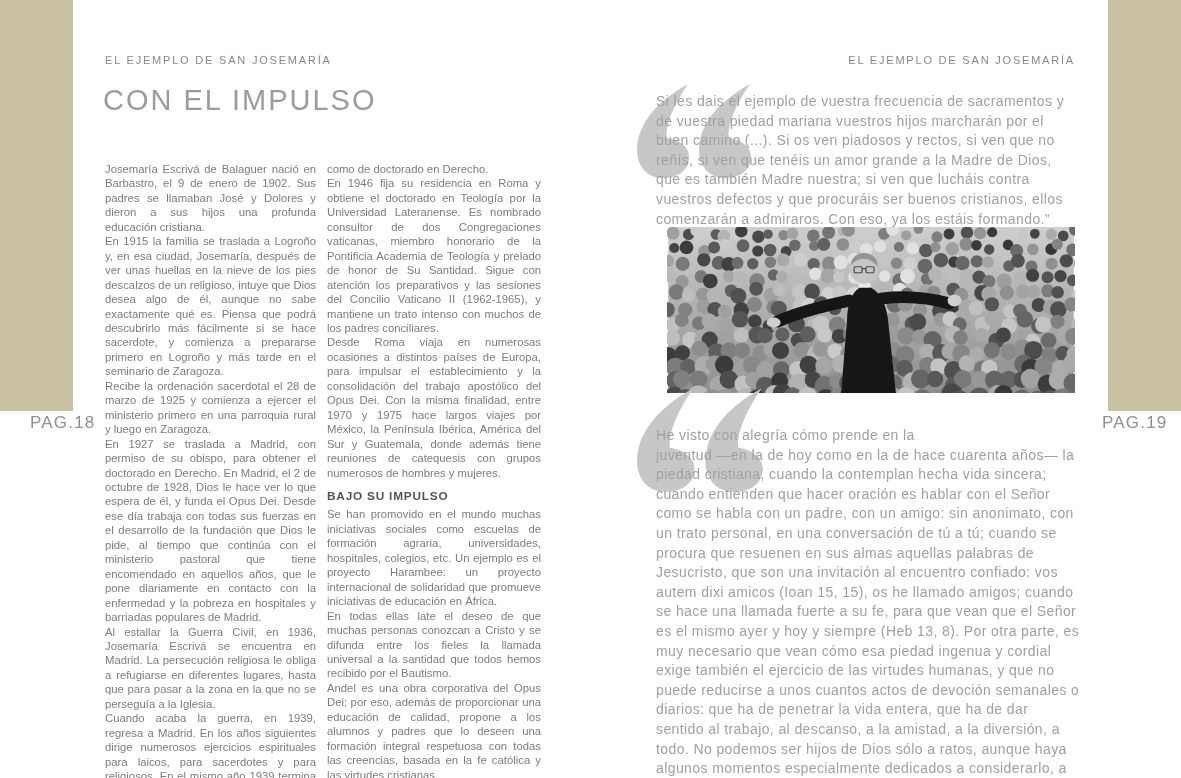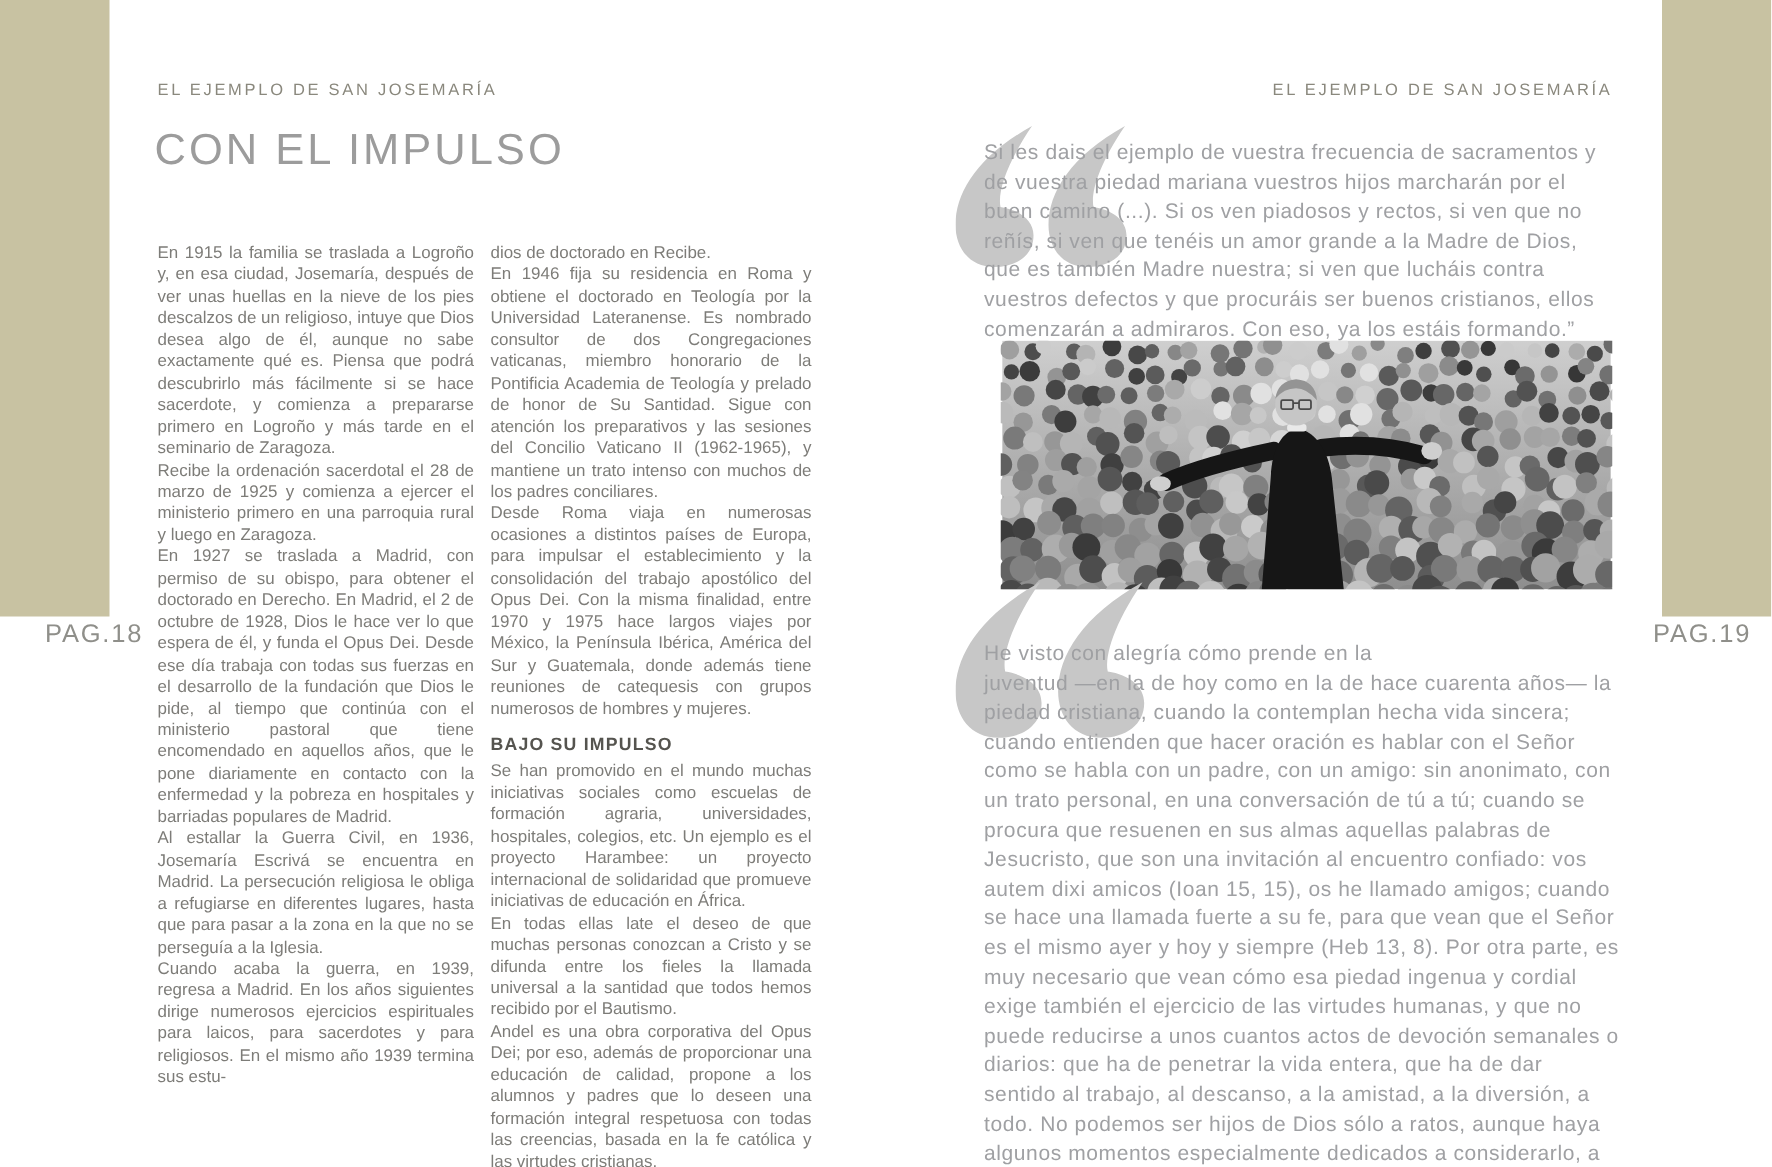--- a/index.html
+++ b/index.html
@@ -70,29 +70,30 @@
   <div class="strip strip-left"></div>
   <div class="strip strip-right"></div>
   <div class="pag pag-left">PAG.18</div>
   <div class="pag pag-right">PAG.19</div>
 
   <div class="lp-header">EL EJEMPLO DE SAN JOSEMARÍA</div>
 
   <h1 class="lp-title"><span>CON EL IMPULSO</span><br></h1>
 
   <div class="col col1">
+    <p>Josemaría Escrivá de Balaguer nació en Barbastro, el 9 de enero de 1902. Sus padres se llamaban José y Dolores y dieron a sus hijos una profunda educación cristiana.</p>
     <p>En 1915 la familia se traslada a Logroño y, en esa ciudad, Josemaría, después de ver unas huellas en la nieve de los pies descalzos de un religioso, intuye que Dios desea algo de él, aunque no sabe exactamente qué es. Piensa que podrá descubrirlo más fácilmente si se hace sacerdote, y comienza a prepararse primero en Logroño y más tarde en el seminario de Zaragoza.</p>
     <p>Recibe la ordenación sacerdotal el 28 de marzo de 1925 y comienza a ejercer el ministerio primero en una parroquia rural y luego en Zaragoza.</p>
     <p>En 1927 se traslada a Madrid, con permiso de su obispo, para obtener el doctorado en Derecho. En Madrid, el 2 de octubre de 1928, Dios le hace ver lo que espera de él, y funda el Opus Dei. Desde ese día trabaja con todas sus fuerzas en el desarrollo de la fundación que Dios le pide, al tiempo que continúa con el ministerio pastoral que tiene encomendado en aquellos años, que le pone diariamente en contacto con la enfermedad y la pobreza en hospitales y barriadas populares de Madrid.</p>
     <p>Al estallar la Guerra Civil, en 1936, Josemaría Escrivá se encuentra en Madrid. La persecución religiosa le obliga a refugiarse en diferentes lugares, hasta que para pasar a la zona en la que no se perseguía a la Iglesia.</p>
     <p>Cuando acaba la guerra, en 1939, regresa a Madrid. En los años siguientes dirige numerosos ejercicios espirituales para laicos, para sacerdotes y para religiosos. En el mismo año 1939 termina sus estu-</p>
   </div>
 
   <div class="col col2">
-    <p>dios de doctorado en Recibe.</p>
+    <p>como de doctorado en Derecho.</p>
     <p>En 1946 fija su residencia en Roma y obtiene el doctorado en Teología por la Universidad Lateranense. Es nombrado consultor de dos Congregaciones vaticanas, miembro honorario de la Pontificia Academia de Teología y prelado de honor de Su Santidad. Sigue con atención los preparativos y las sesiones del Concilio Vaticano II (1962-1965), y mantiene un trato intenso con muchos de los padres conciliares.</p>
     <p>Desde Roma viaja en numerosas ocasiones a distintos países de Europa, para impulsar el establecimiento y la consolidación del trabajo apostólico del Opus Dei. Con la misma finalidad, entre 1970 y 1975 hace largos viajes por México, la Península Ibérica, América del Sur y Guatemala, donde además tiene reuniones de catequesis con grupos numerosos de hombres y mujeres.</p>
     <h2 class="section-header">BAJO SU IMPULSO</h2>
     <p>Se han promovido en el mundo muchas iniciativas sociales como escuelas de formación agraria, universidades, hospitales, colegios, etc. Un ejemplo es el proyecto Harambee: un proyecto internacional de solidaridad que promueve iniciativas de educación en África.</p>
     <p>En todas ellas late el deseo de que muchas personas conozcan a Cristo y se difunda entre los fieles la llamada universal a la santidad que todos hemos recibido por el Bautismo.</p>
     <p>Andel es una obra corporativa del Opus Dei; por eso, además de proporcionar una educación de calidad, propone a los alumnos y padres que lo deseen una formación integral respetuosa con todas las creencias, basada en la fe católica y las virtudes cristianas.</p>
   </div>
 
   <div class="rp-header">EL EJEMPLO DE SAN JOSEMARÍA</div>
 

